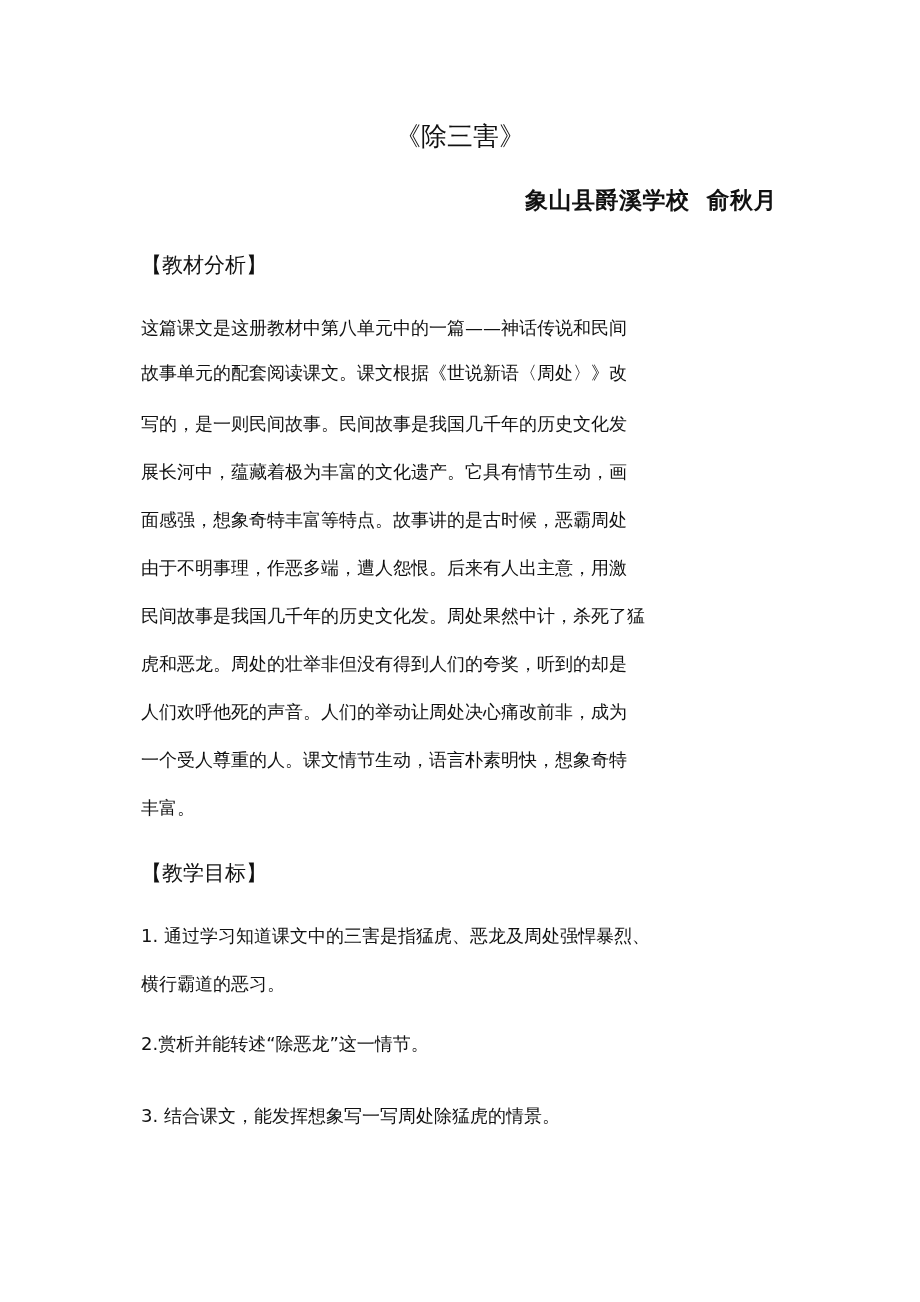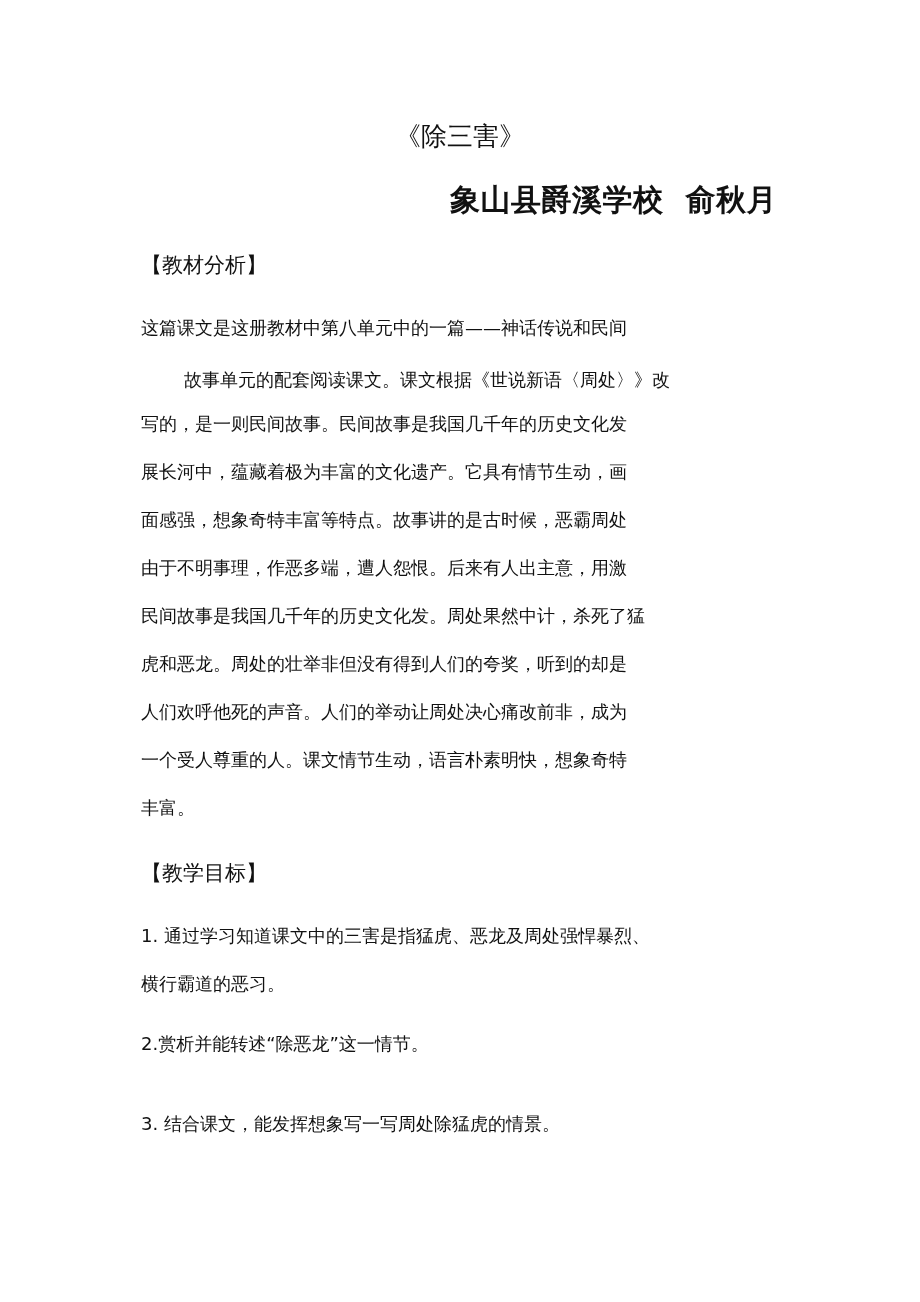--- a/index.html
+++ b/index.html
@@ -27,21 +27,21 @@
       width: 920px;
       text-align: center;
       font-size: 26px;
       line-height: 40px;
       font-weight: normal;
     }
     .author {
       position: absolute;
       top: 180px;
       right: 143px;
-      font-size: 30px;
+      font-size: 23px;
       line-height: 40px;
       font-weight: bold;
       letter-spacing: 0.5px;
       white-space: pre;
     }
     .section-heading {
       position: absolute;
       left: 141px;
       font-size: 21px;
       line-height: 30px;
@@ -71,21 +71,21 @@
 <div class="page">
 
   <div class="title">《除三害》</div>
 
   <div class="author">象山县爵溪学校  俞秋月</div>
 
   <div class="section-heading" style="top:250px;">【教材分析】</div>
 
   <div class="paragraph" style="top:313px;">
     <div class="para-line" style="top:0px;">这篇课文是这册教材中第八单元中的一篇——神话传说和民间</div>
-    <div class="para-line" style="top:52px;margin-left:43px;">故事单元的配套阅读课文。课文根据《世说新语〈周处〉》改</div>
+    <div class="para-line" style="top:45px;">故事单元的配套阅读课文。课文根据《世说新语〈周处〉》改</div>
     <div class="para-line" style="top:96px;">写的，是一则民间故事。民间故事是我国几千年的历史文化发</div>
     <div class="para-line" style="top:144px;">展长河中，蕴藏着极为丰富的文化遗产。它具有情节生动，画</div>
     <div class="para-line" style="top:192px;">面感强，想象奇特丰富等特点。故事讲的是古时候，恶霸周处</div>
     <div class="para-line" style="top:240px;">由于不明事理，作恶多端，遭人怨恨。后来有人出主意，用激</div>
     <div class="para-line" style="top:288px;">民间故事是我国几千年的历史文化发。周处果然中计，杀死了猛</div>
     <div class="para-line" style="top:336px;">虎和恶龙。周处的壮举非但没有得到人们的夸奖，听到的却是</div>
     <div class="para-line" style="top:384px;">人们欢呼他死的声音。人们的举动让周处决心痛改前非，成为</div>
     <div class="para-line" style="top:432px;">一个受人尊重的人。课文情节生动，语言朴素明快，想象奇特</div>
     <div class="para-line" style="top:480px;">丰富。</div>
   </div>
@@ -95,16 +95,16 @@
   <div class="objective" style="top:921px;">
     <div class="para-line" style="top:0px;">1. 通过学习知道课文中的三害是指猛虎、恶龙及周处强悍暴烈、</div>
     <div class="para-line" style="top:48px;">横行霸道的恶习。</div>
   </div>
 
   <div class="objective" style="top:1029px;">
     <div class="para-line" style="top:0px;">2.赏析并能转述“除恶龙”这一情节。</div>
   </div>
 
   <div class="objective" style="top:1093px;">
-    <div class="para-line" style="top:16px;">3. 结合课文，能发挥想象写一写周处除猛虎的情景。</div>
+    <div class="para-line" style="top:8px;">3. 结合课文，能发挥想象写一写周处除猛虎的情景。</div>
   </div>
 
 </div>
 
 </body></html>

